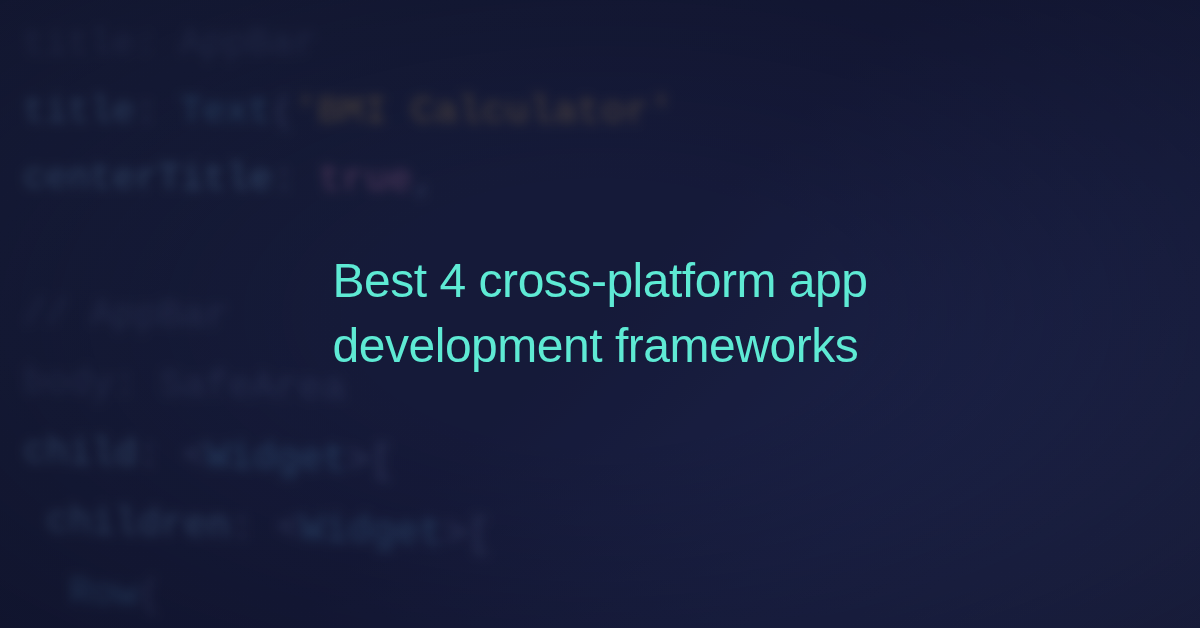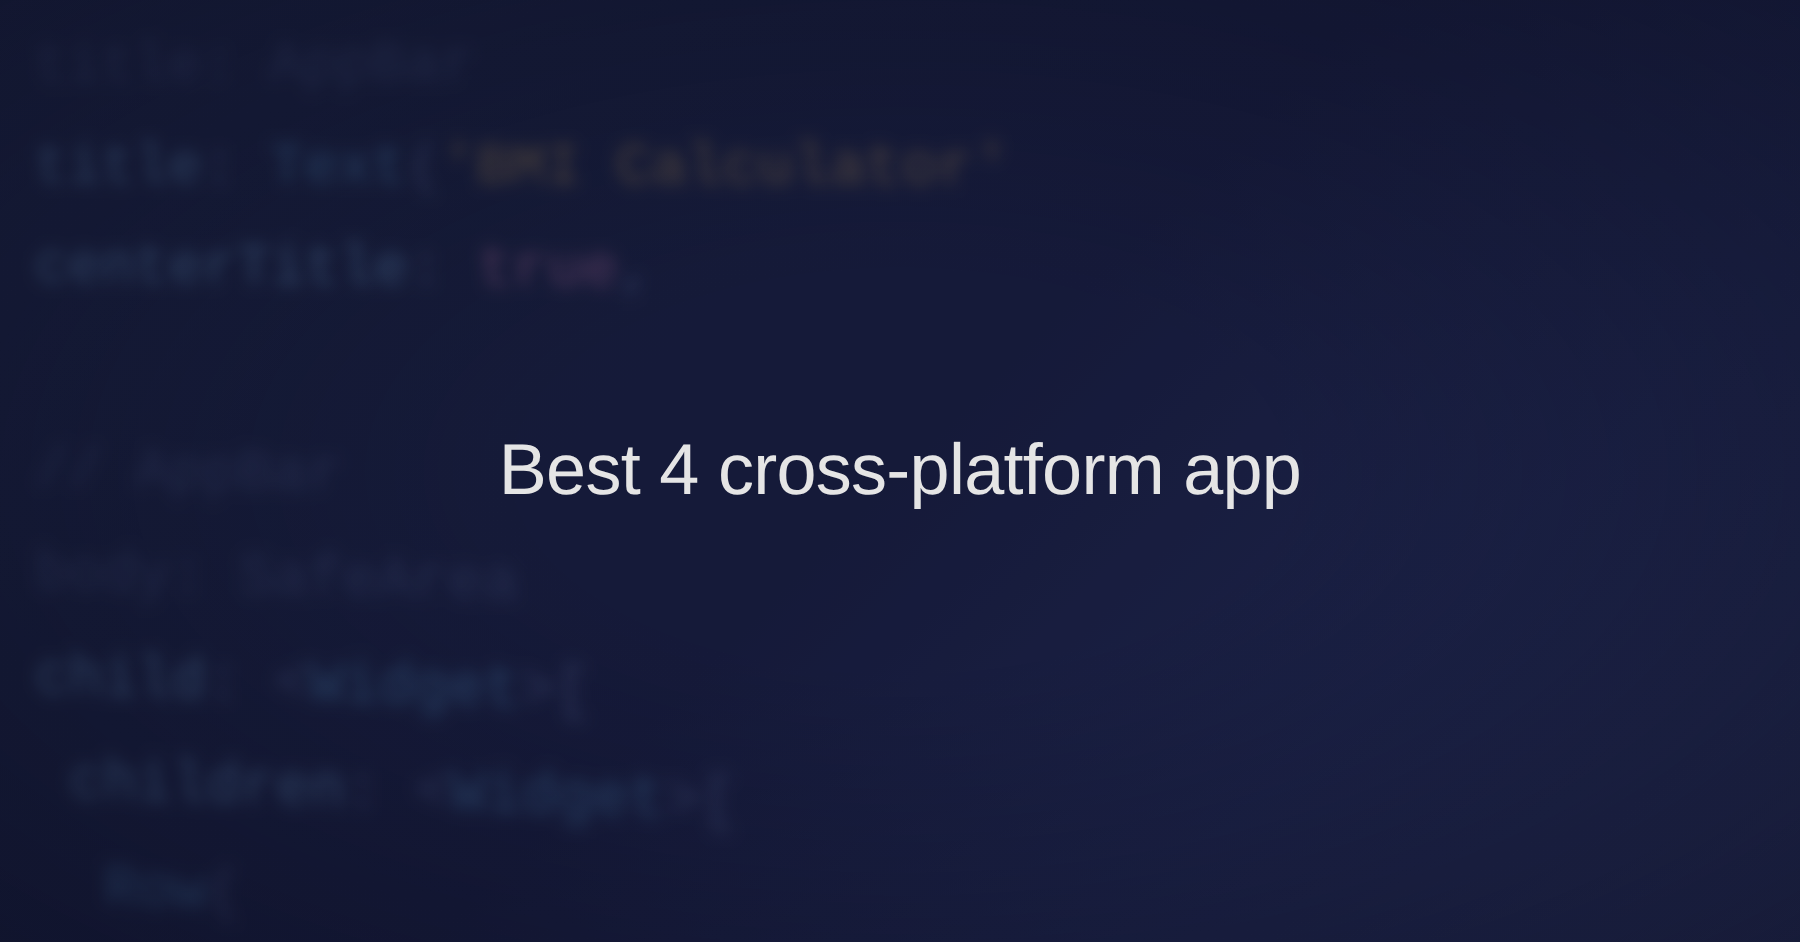--- a/index.html
+++ b/index.html
@@ -51,21 +51,21 @@
     }
     .headline {
       position: absolute;
       inset: 0;
       display: flex;
       align-items: center;
       justify-content: center;
       z-index: 10;
     }
     .headline h1 {
-      color: #e5e5e5;
+      color: #5eead4;
       font-size: 48px;
       font-weight: 500;
       line-height: 1.35;
       letter-spacing: -0.01em;
       max-width: 820px;
     }
   </style>
 </head>
 <body>
 
@@ -85,14 +85,15 @@
 
 
 </div>
 
 <div class="overlay-dark"></div>
 <div class="vignette"></div>
 
 <div class="headline">
   <h1>
     <span>Best 4 cross-platform app</span><br>
+    <span>development frameworks</span>
   </h1>
 </div>
 
 </body></html>

